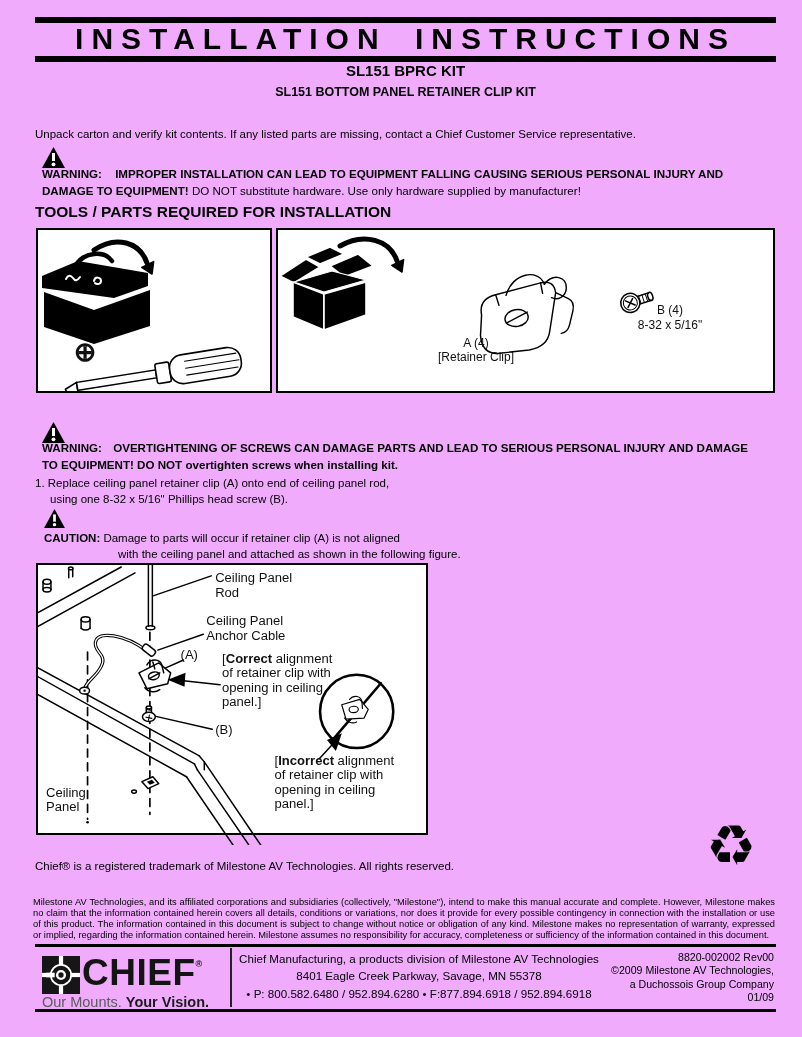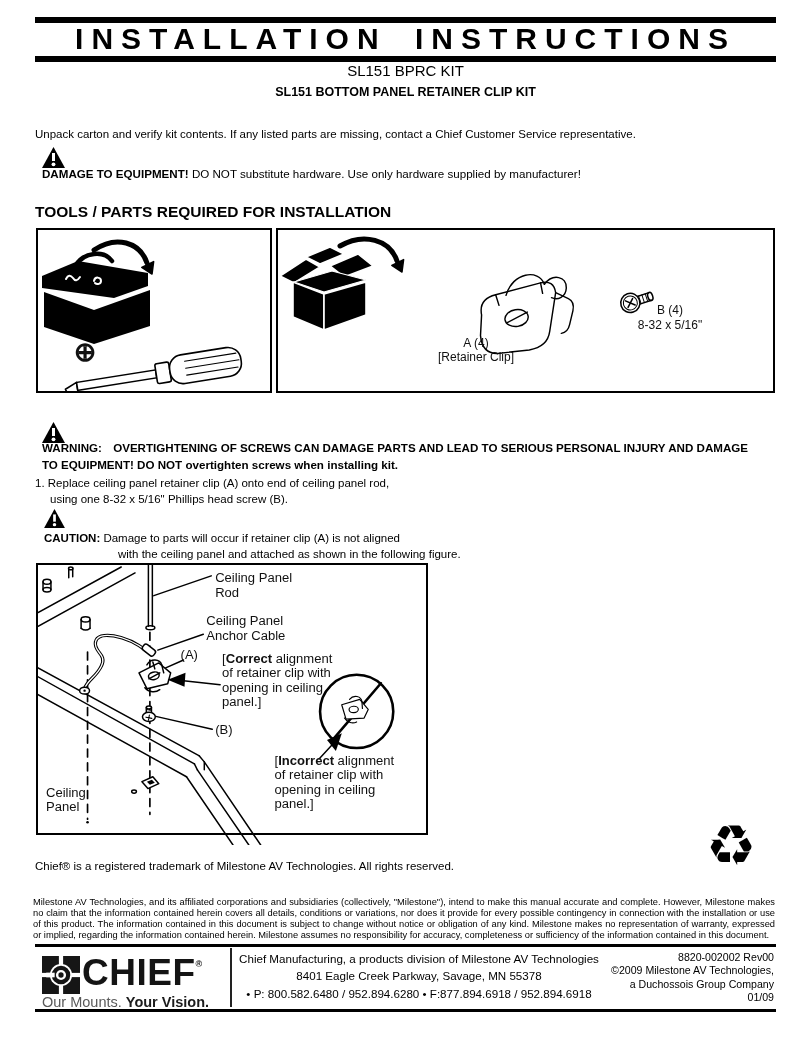--- a/index.html
+++ b/index.html
@@ -1,23 +1,23 @@
 <!DOCTYPE html>
 <html><head>
 <meta charset="utf-8">
 <style>
   html,body{margin:0;padding:0;background:#9a9a9a;}
-  .page{position:relative;width:802px;height:1037px;margin:0 auto;background:#ffffff;
+  .page{position:relative;width:802px;height:1037px;margin:0 auto;background:#f0abfc;
         font-family:"Liberation Sans",sans-serif;color:#000;overflow:hidden;}
   .abs{position:absolute;}
   .bar{position:absolute;left:35px;width:741px;background:#000;}
   .b{font-weight:bold;}
   .title{position:absolute;left:35px;top:22px;width:741px;text-align:center;
          font-size:30px;font-weight:bold;letter-spacing:8px;word-spacing:12px;white-space:nowrap;}
-  .kitname{position:absolute;left:35px;top:62px;width:741px;text-align:center;font-size:15px;font-weight:normal;}
+  .kitname{position:absolute;left:35px;top:62px;width:741px;text-align:center;font-size:15px;font-weight:bold;}
   .kitsub{position:absolute;left:35px;top:85px;width:741px;text-align:center;font-size:12.5px;font-weight:bold;}
   .body-txt{font-size:11.5px;line-height:16px;}
   .warn-txt{font-size:11.6px;line-height:16.5px;}
   .heading{font-size:15.5px;font-weight:bold;}
   .pbox{position:absolute;top:228px;height:165px;border:2px solid #000;box-sizing:border-box;background:#fff;}
   .figbox{position:absolute;left:36px;top:563px;width:392px;height:272px;border:2px solid #000;
           box-sizing:border-box;background:#fff;}
   .fig text{font-size:13.2px;fill:#111;stroke:none;font-family:"Liberation Sans",sans-serif;}
   .svg-label{font-size:12px;fill:#111;stroke:none;font-family:"Liberation Sans",sans-serif;}
   .dash{stroke-dasharray:8 6;}
@@ -46,20 +46,24 @@
 
   <div class="abs" style="left:42px;top:147px;">
     <svg width="23" height="21" viewBox="0 0 23 21">
       <polygon points="11.5,0 23,21 0,21" fill="#000"></polygon>
       <rect x="10" y="6" width="3" height="8" fill="#fff"></rect>
       <circle cx="11.5" cy="17.3" r="1.9" fill="#fff"></circle>
     </svg>
   </div>
   <div class="abs warn-txt" style="left:42px;top:166px;width:725px;">
     <div>
+      <span class="b">WARNING:</span>
+      <span class="b" style="margin-left:10px;">IMPROPER INSTALLATION CAN LEAD TO EQUIPMENT FALLING CAUSING SERIOUS PERSONAL INJURY AND</span>
+    </div>
+    <div>
       <span class="b">DAMAGE TO EQUIPMENT!</span><span> DO NOT substitute hardware. Use only hardware supplied by manufacturer!</span>
     </div>
   </div>
 
   <div class="abs heading" style="left:35px;top:203px;">TOOLS / PARTS REQUIRED FOR INSTALLATION</div>
 
   <div class="pbox" style="left:36px;width:236px;">
     <svg width="232" height="161" viewBox="0 0 232 161">
       <g stroke="#000" fill="none" stroke-width="1.6" stroke-linecap="round" stroke-linejoin="round">
 

